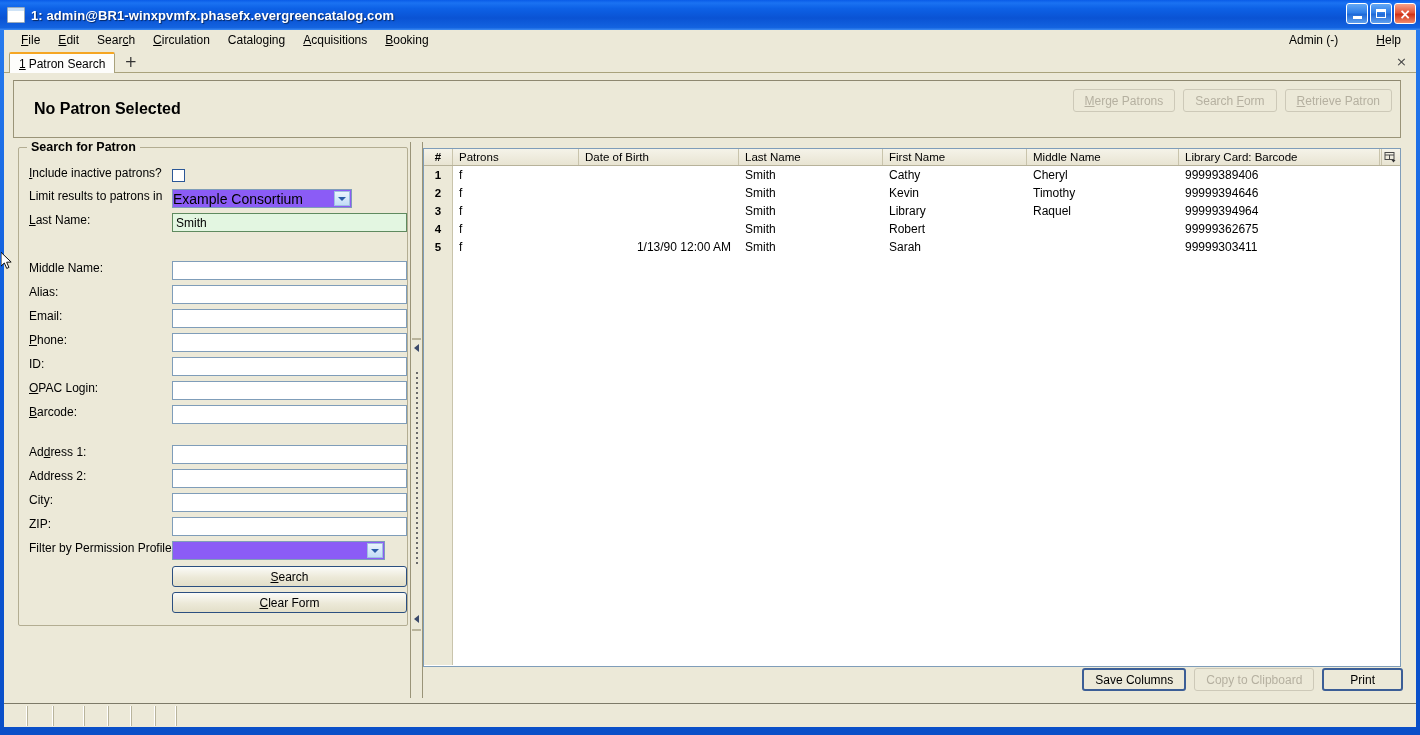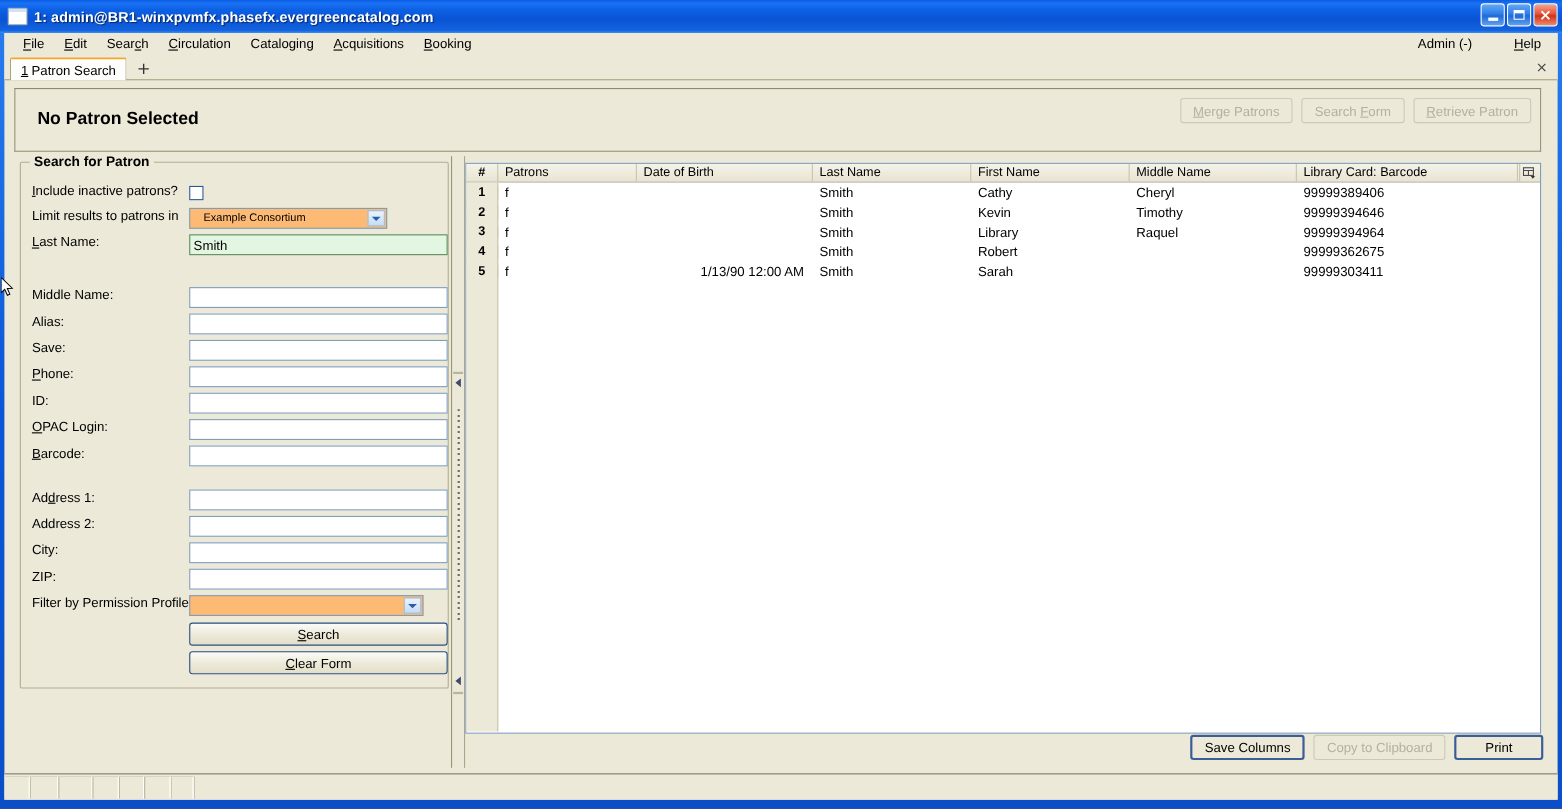--- a/index.html
+++ b/index.html
@@ -136,22 +136,22 @@
     font-family: "Liberation Sans", sans-serif; font-size: 12px;
     padding: 0 3px; color: #000; outline: none;
   }
   .finput.active { background: #e3f6e1; border-color: #5f8a5f; }
   .fcheck {
     position: absolute; left: 153px; width: 13px; height: 13px;
     border: 1px solid #2b5797; background: #fff; box-sizing: border-box;
   }
   .fselect {
     position: absolute; left: 153px; width: 180px; height: 19px;
-    border: 1px solid #7f9db9; background: #fdba74; box-sizing: border-box;
-    display: flex; align-items: center; font-size: 10px; padding-left: 12px;
+    border: 1px solid #7f9db9; background: #8b5cf6; box-sizing: border-box;
+    display: flex; align-items: center; font-size: 14px; padding-left: 0;
   }
   .fselect.wide { width: 213px; }
   .sel-arrow {
     position: absolute; right: 1px; top: 1px; width: 16px; height: 15px;
     background: linear-gradient(to bottom, #eaf3fd, #c3ddf7);
     border: 1px solid #9fc0e0; box-sizing: border-box;
     display: flex; align-items: center; justify-content: center;
   }
   .sel-arrow i {
     width: 0; height: 0; border-left: 4px solid transparent; border-right: 4px solid transparent;
@@ -332,21 +332,21 @@
           <div class="flabel">Middle Name:</div>
           <input class="finput" style="top: 0px;" value="">
         </div>
 
         <div class="form-row" style="top:137px">
           <div class="flabel">Alias:</div>
           <input class="finput" style="top: 0px;" value="">
         </div>
 
         <div class="form-row" style="top:161px">
-          <div class="flabel">Save:</div>
+          <div class="flabel">Email:</div>
           <input class="finput" style="top: 0px;" value="">
         </div>
 
         <div class="form-row" style="top:185px">
           <div class="flabel"><u>P</u>hone:</div>
           <input class="finput" style="top: 0px;" value="">
         </div>
 
         <div class="form-row" style="top:209px">
           <div class="flabel">ID:</div>

